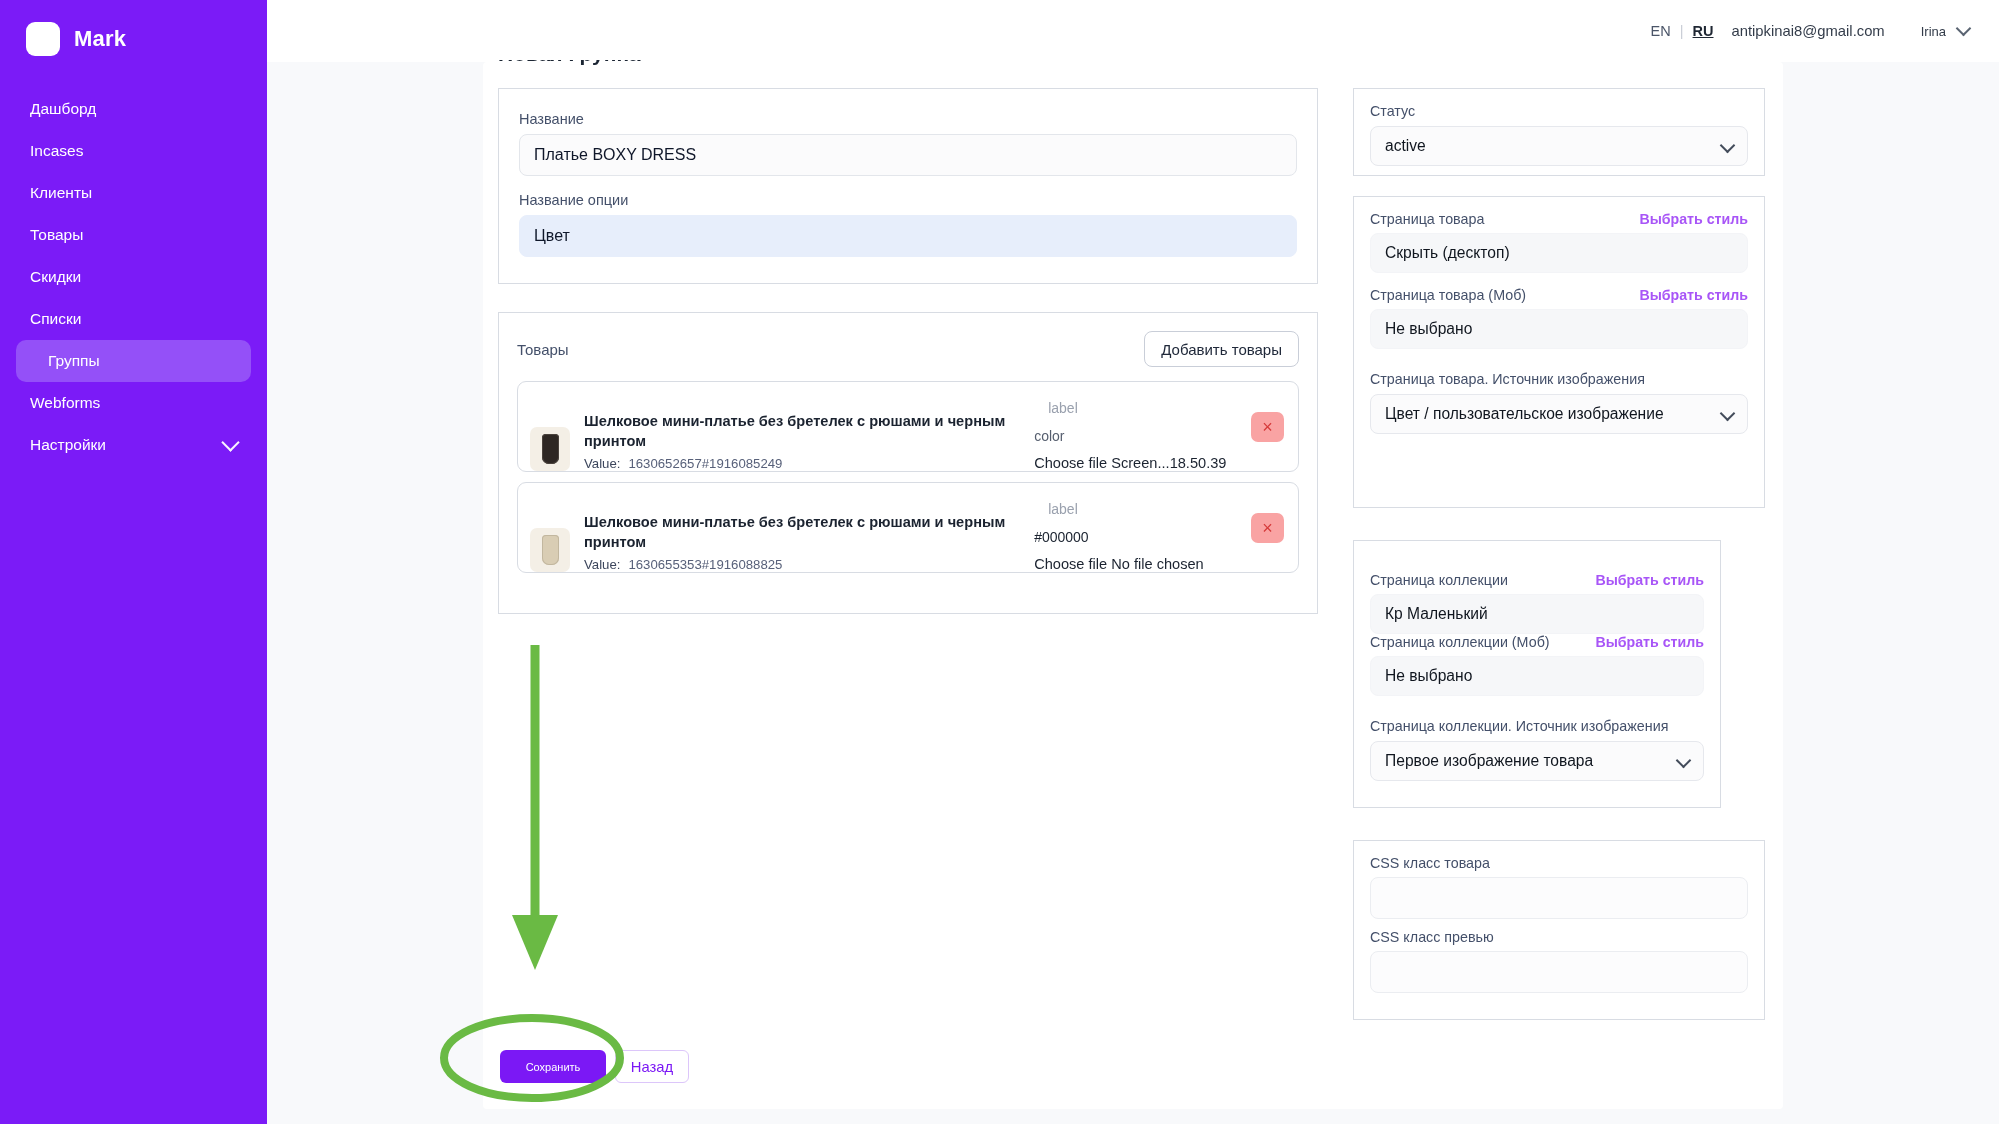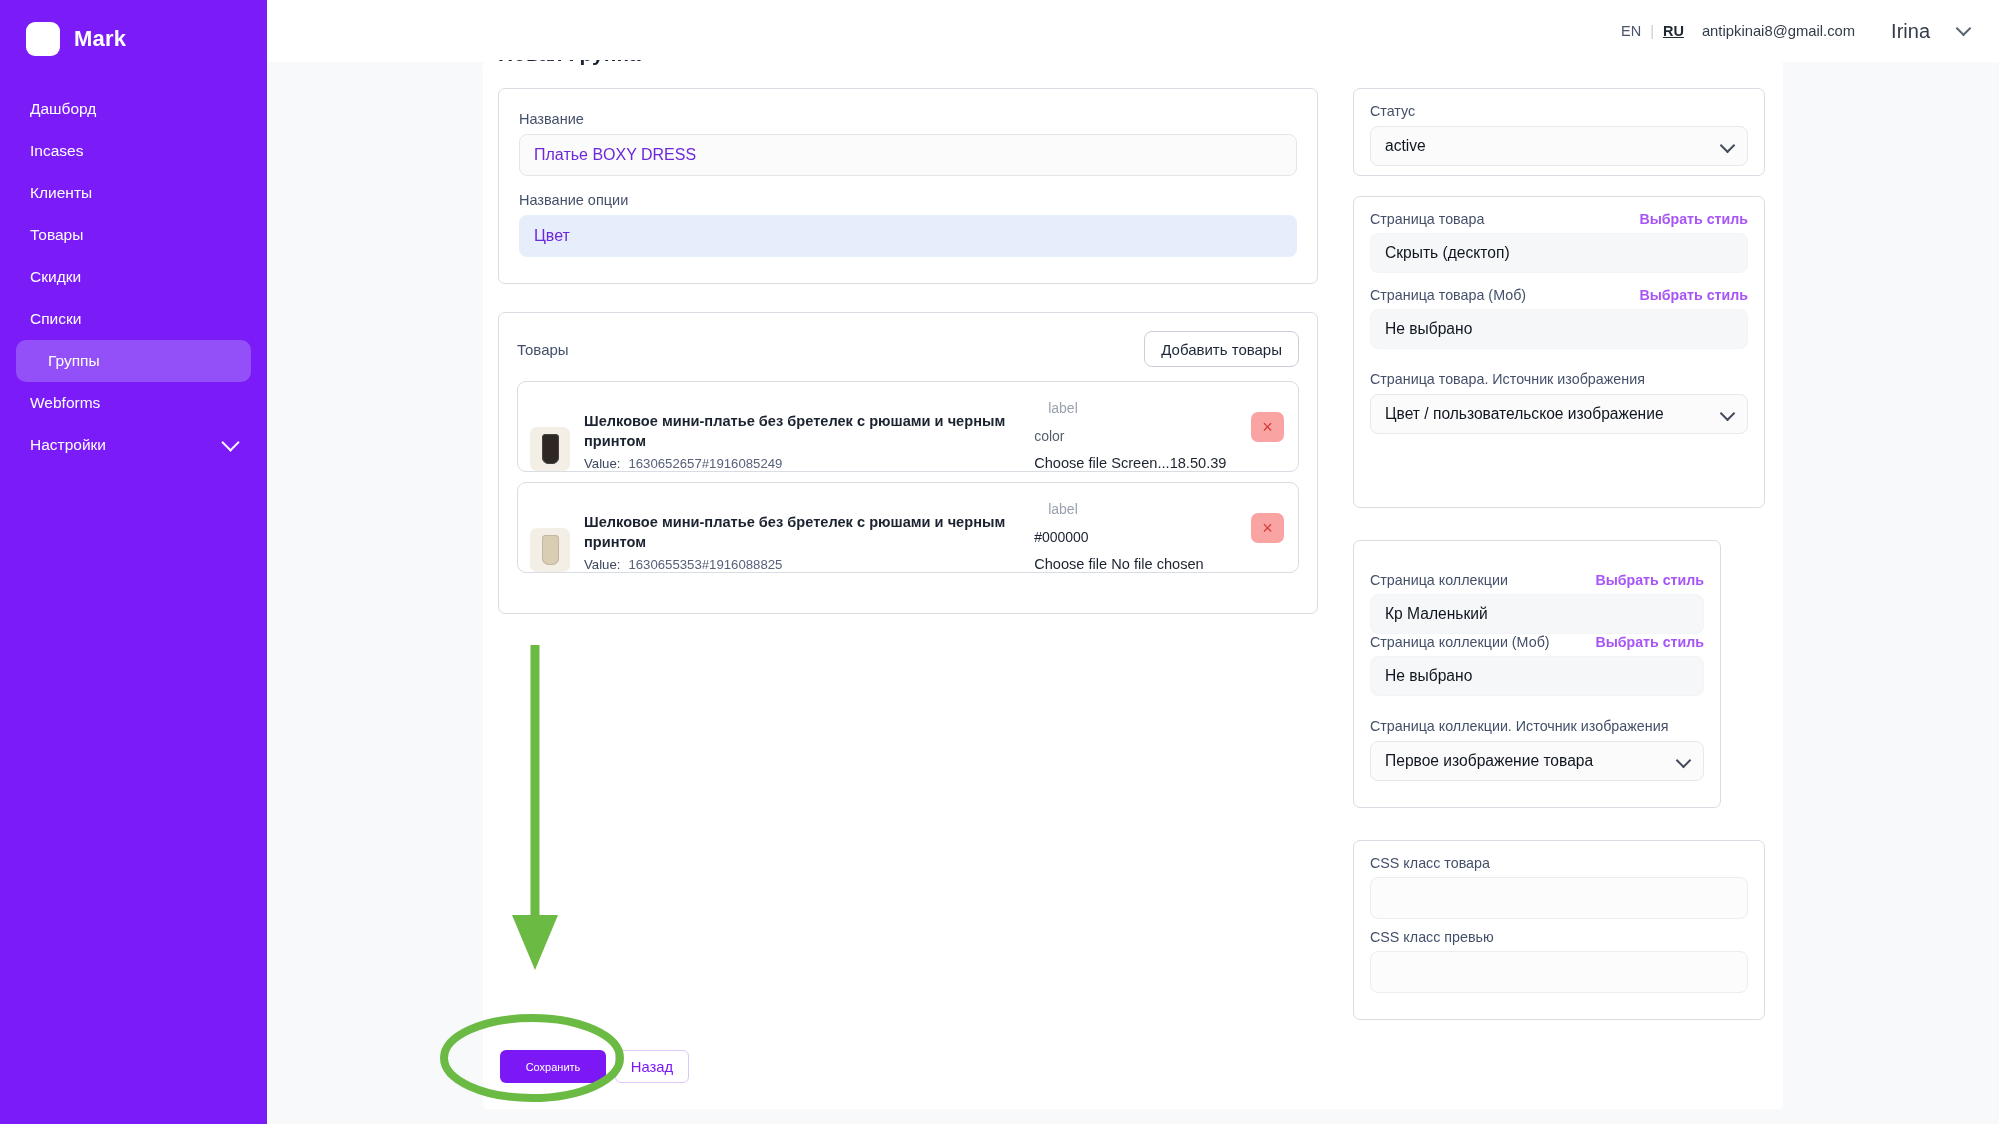--- a/index.html
+++ b/index.html
@@ -41,21 +41,21 @@
   .topbar {
     position:absolute; left: 267px; top: 0; width: 1732px; height: 62px;
     background: #ffffff; display:flex; align-items:center; justify-content:flex-end;
     padding-right: 30px; gap: 0;
   }
   .lang { display:flex; align-items:center; gap:9px; margin-right: 18px; font-size: 14.5px; }
   .lang .en { color:#4b5568; }
   .lang .sep { color:#c9cdd6; }
   .lang .ru { color:#1f2733; font-weight:700; text-decoration: underline; }
   .email { color:#333c4a; font-size: 14.8px; margin-right: 36px; }
-  .user { color:#333c4a; font-size: 20px; display:flex; align-items:center; gap:28px; }
+  .user { color:#333c4a; font-size: 13px; display:flex; align-items:center; gap:12px; }
   .user .dd { width: 11px; height: 11px; border-right: 2px solid #5a6472; border-bottom: 2px solid #5a6472;
               transform: rotate(45deg); margin-top:-5px; }
 
   
   .page-bg {
     position:absolute; left: 267px; top: 62px; width: 1732px; height: 1062px;
     background: #f8f9fb;
   }
   .content-card {
     position:absolute; left: 483px; top: 62px; width: 1300px; height: 1047px;
@@ -63,27 +63,27 @@
   }
 
   
   .page-title {
     position:absolute; left: 498px; top: 42px;
     font-size: 21px; font-weight: 700; color:#1b2533;
     clip-path: inset(18px 0 0 0);
   }
 
   .card {
-    position:absolute; background:#fff; border:1px solid #d8dce3; border-radius: 7px;
+    position:absolute; background:#fff; border:1px solid #d8dce3; border-radius: 0;
   }
   .field-label { color:#44506a; font-size: 14.5px; margin-bottom: 7px; }
   .input-box {
     background:#fbfbfc; border:1px solid #e3e6eb; border-radius: 8px;
     height: 42px; display:flex; align-items:center; padding: 0 14px;
-    font-size: 16px; color:#6d28d9;
+    font-size: 16px; color:#0f172a;
   }
   .input-box.readonly-blue { background:#e7eefb; border-color:#e7eefb; }
 
   
   #card-name { left: 498px; top: 88px; width: 820px; height: 196px; padding: 22px 20px; }
 
   
   #card-products { left: 498px; top: 312px; width: 820px; height: 302px; padding: 18px 18px; }
   .products-head { display:flex; align-items:center; justify-content:space-between; margin-bottom: 14px; }
   .products-head .ttl { color:#44506a; font-size: 15px; }

